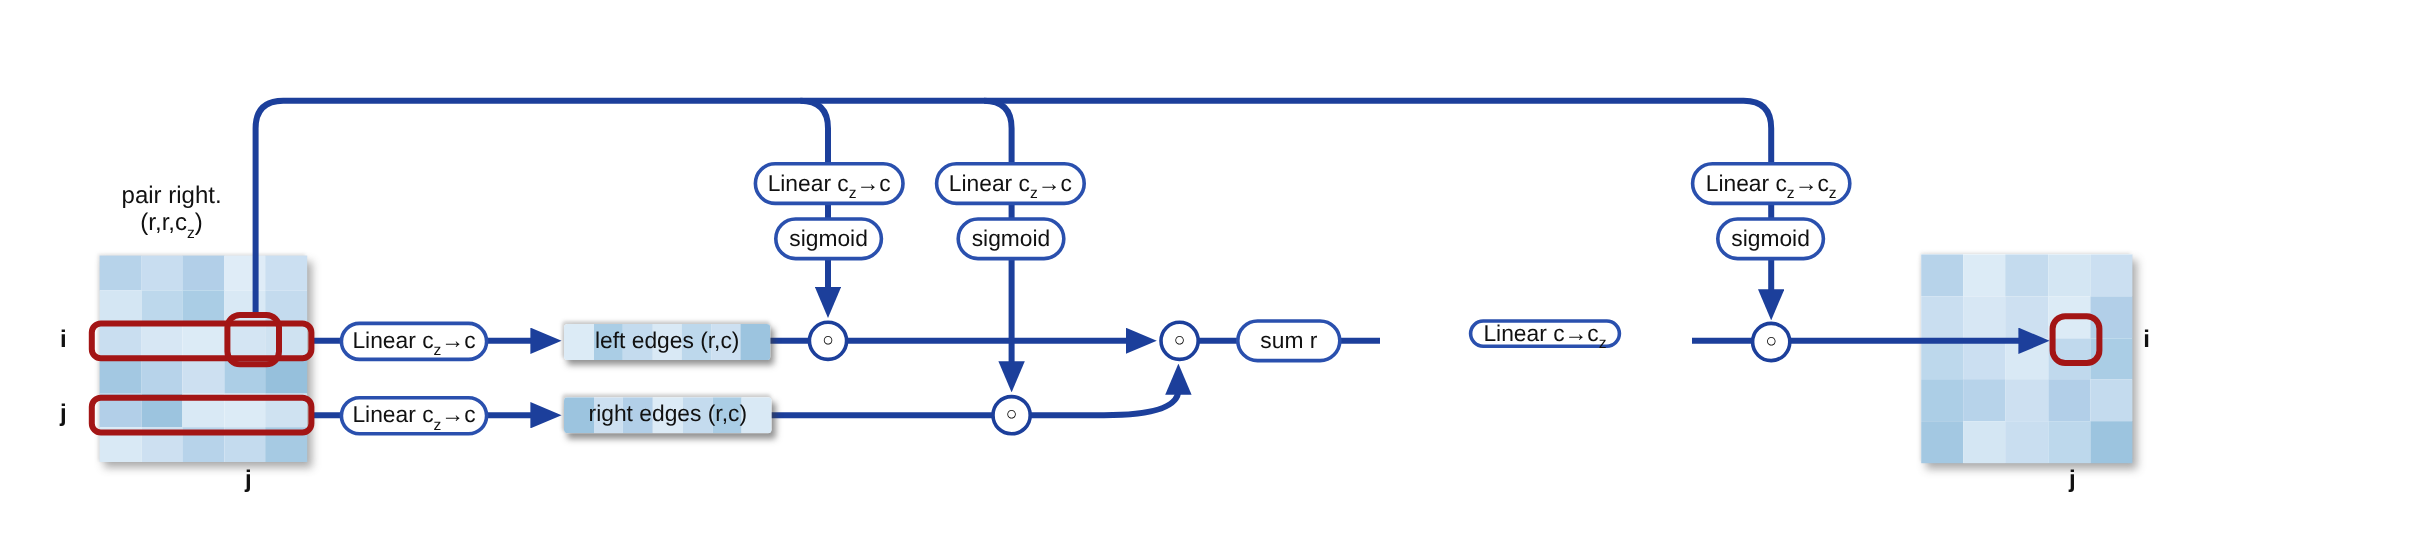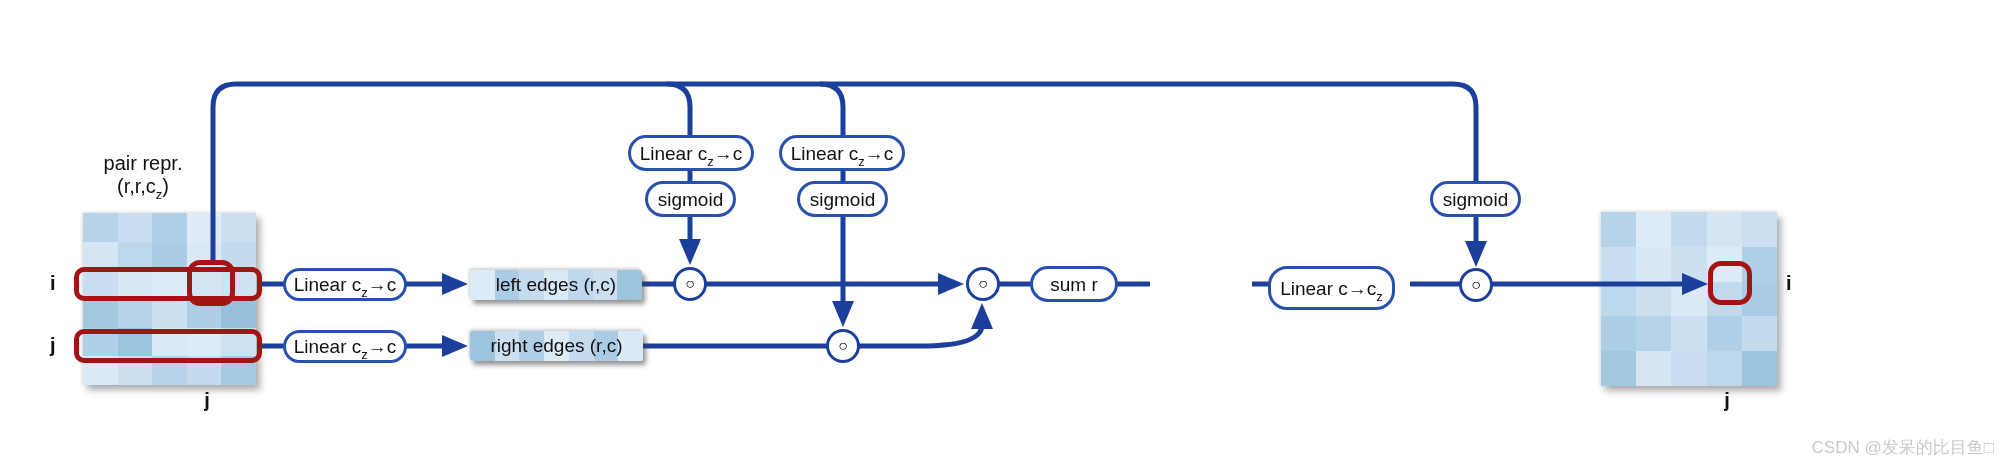--- a/index.html
+++ b/index.html
@@ -134,21 +134,21 @@
       <path d="M 858 346 L 920 346 Q 982 346 982 325" marker-end="url(#arrow)"></path>
     </g>
   </svg>
 
   <div class="red-row" style="left:74px;top:267px;width:188px;height:34px;"></div>
   <div class="red-row" style="left:74px;top:329px;width:188px;height:34px;"></div>
   <div class="red-cell" style="left:187px;top:260px;width:48px;height:46px;"></div>
   <div class="red-cell" style="left:1708px;top:261px;width:44px;height:44px;"></div>
 
   <div class="lbl center" style="left:63px;top:152px;width:160px;">
-    <span>pair repr.</span><br>
+    <span>pair right.</span><br>
     <span><span>(r,r,c</span><sub>z</sub><span>)</span></span>
   </div>
   <div class="lbl idx" style="left:50px;top:272px;">i</div>
   <div class="lbl idx" style="left:50px;top:334px;">j</div>
   <div class="lbl idx center" style="left:192px;top:389px;width:30px;">j</div>
 
   <div class="lbl idx" style="left:1786px;top:272px;">i</div>
   <div class="lbl idx center" style="left:1712px;top:389px;width:30px;">j</div>
 
   <div class="pill" style="left:283px;top:268px;width:124px;height:33px;">
@@ -182,34 +182,36 @@
   <div class="pill" style="left:628px;top:135px;width:126px;height:36px;">
     <span><span>Linear c</span><sub>z</sub><span>→c</span></span>
   </div>
   <div class="pill" style="left:645px;top:181px;width:91px;height:36px;">sigmoid</div>
 
   <div class="pill" style="left:779px;top:135px;width:126px;height:36px;">
     <span><span>Linear c</span><sub>z</sub><span>→c</span></span>
   </div>
   <div class="pill" style="left:797px;top:181px;width:91px;height:36px;">sigmoid</div>
 
+  <div class="pill" style="left:1409px;top:135px;width:134px;height:36px;">
+    <span><span>Linear c</span><sub>z</sub><span>→c</span><sub>z</sub></span>
+  </div>
   <div class="pill" style="left:1430px;top:181px;width:91px;height:36px;">sigmoid</div>
 
   <div class="pill" style="left:1030px;top:266px;width:88px;height:36px;">sum r</div>
-  <div class="pill" style="left:1268px;top:266px;width:127px;height:44px;">
+  <div class="pill" style="left:1224px;top:266px;width:127px;height:24px;">
     <span><span>Linear c→c</span><sub>z</sub></span>
   </div>
 
   <div class="op-circle" style="left:673px;top:267px;">
     <span>○</span>
   </div>
   <div class="op-circle" style="left:826px;top:329px;">
     <span>○</span>
   </div>
   <div class="op-circle" style="left:966px;top:267px;">
     <span>○</span>
   </div>
   <div class="op-circle" style="left:1459px;top:268px;">
     <span>○</span>
   </div>
 
-  <div id="watermark">CSDN @发呆的比目鱼□</div>
 </div>
 
 </body></html>

